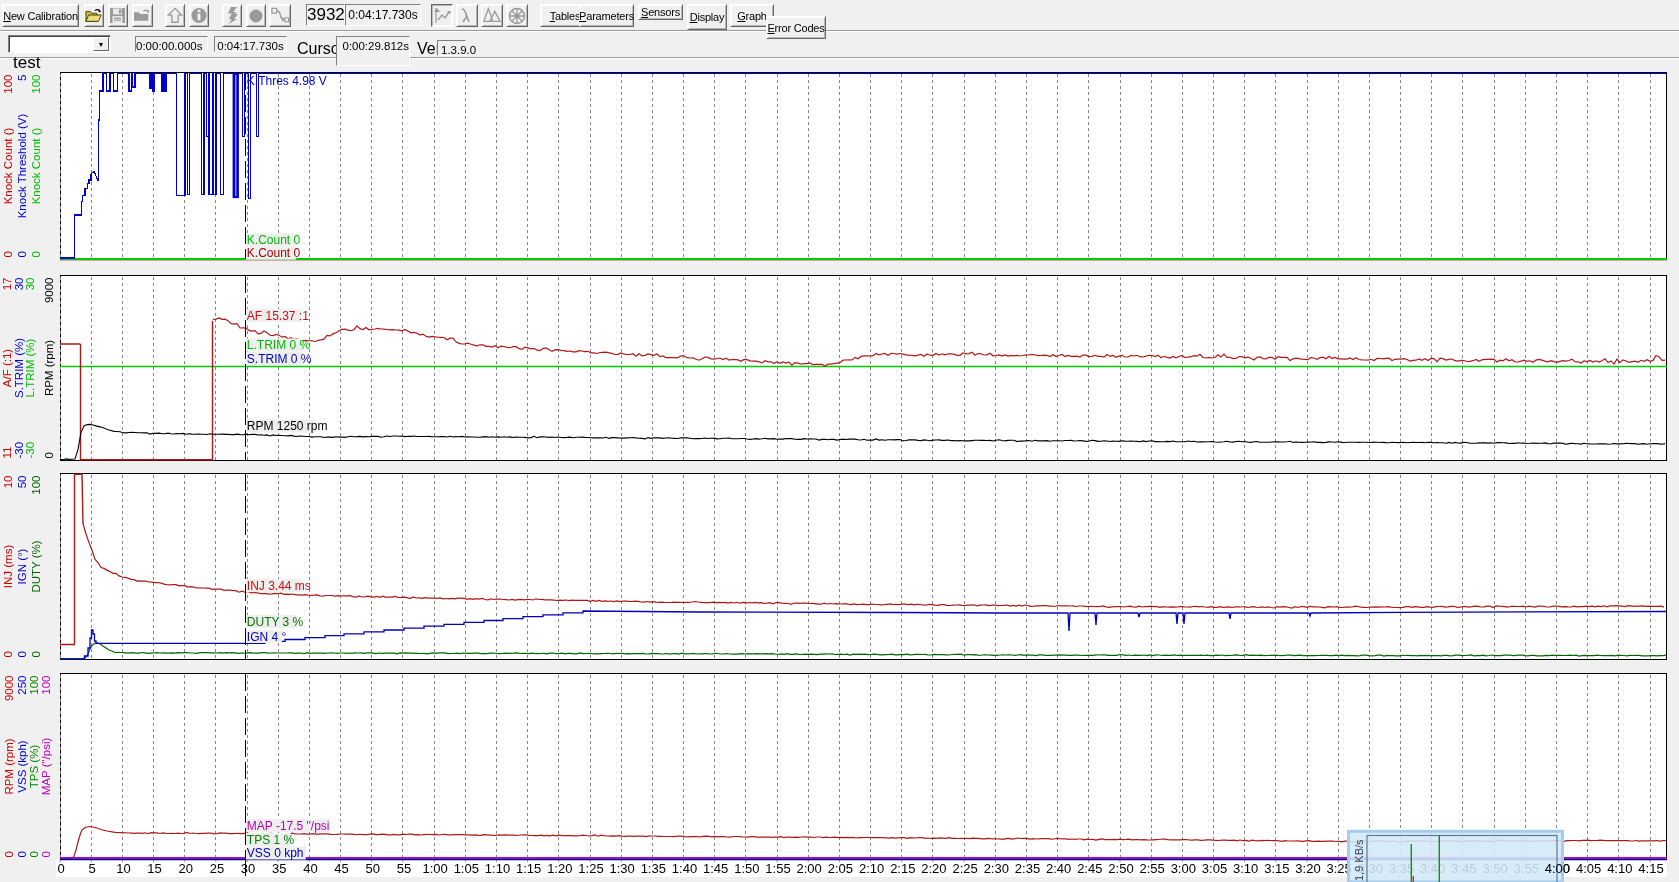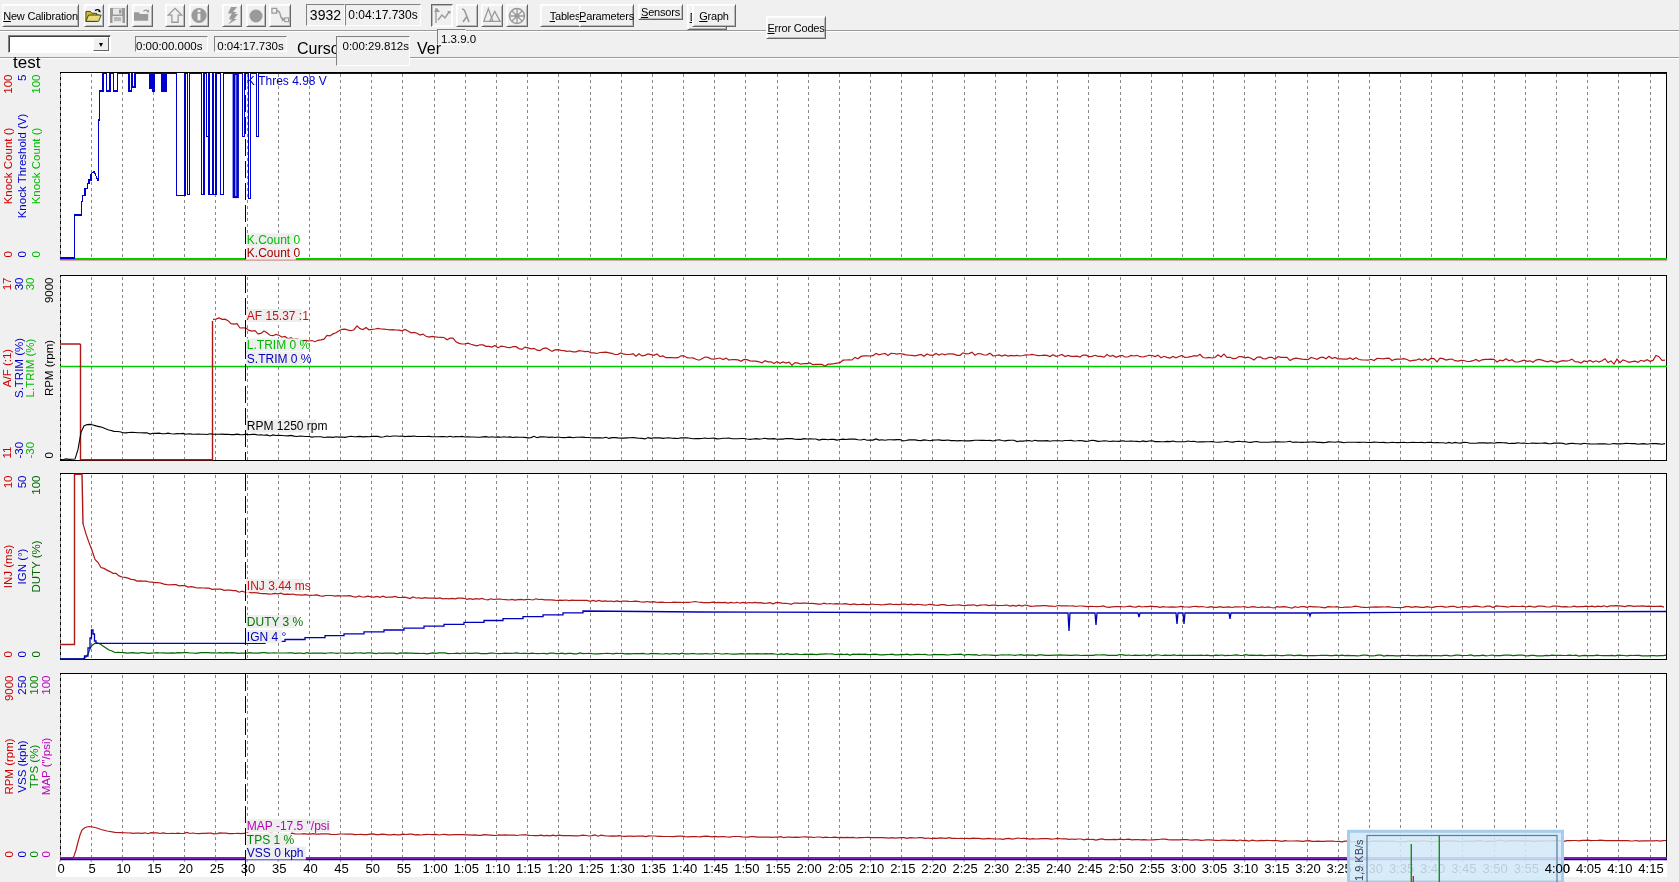--- a/index.html
+++ b/index.html
@@ -243,21 +243,21 @@
       </svg>
     </div>
 <div class="btn" style="left:268.5px;top:4px;width:22px;height:23px">
       <svg width="21" height="19" viewBox="0 0 21 19">
         <rect x="2" y="2" width="5" height="5" fill="#f0f0f0" stroke="#9a9a9a" stroke-width="1.3"></rect>
         <path d="M7 4.5 C13 4.5 9 13 14 13.5" fill="none" stroke="#9a9a9a" stroke-width="1.4"></path>
         <path d="M12.5 11 L16 13.8 L12.5 16 Z" fill="#9a9a9a"></path>
         <rect x="15.5" y="12" width="4" height="4" fill="#f0f0f0" stroke="#9a9a9a" stroke-width="1.2"></rect>
       </svg>
     </div>
-<div class="sunk" style="left:306px;top:4px;width:39px;height:22px;line-height:20px;text-align:right;padding-right:3px;font-size:14px">3932</div>
+<div class="sunk" style="left:306px;top:4px;width:39px;height:22px;line-height:20px;text-align:right;padding-right:3px;font-size:17px">3932</div>
 <div class="sunk" style="left:345px;top:4px;width:76px;height:22px;line-height:20px;text-align:center;font-size:12px">0:04:17.730s</div>
 <div class="btn pressed" style="left:431px;top:4px;width:22px;height:23px">
       <svg width="20" height="19" viewBox="0 0 20 19">
         <path d="M4 17 L4 2" stroke="#9a9a9a" stroke-width="1.3" fill="none"></path>
         <path d="M2 6 L5 2 L8 6 Z" fill="#9a9a9a"></path>
         <path d="M6 14 L10 9 L13 12 L17 6" fill="none" stroke="#9a9a9a" stroke-width="1.4"></path>
         <path d="M15 5 L18.5 5 L18.5 8" fill="#9a9a9a"></path>
       </svg>
     </div>
 <div class="btn" style="left:456px;top:4px;width:22px;height:23px">
@@ -283,28 +283,28 @@
     </div>
 <div class="btn" style="left:579px;top:4px;width:55px;height:23px">
       <span class="bt"><u>P</u>arameters</span>
     </div>
 <div class="btn" style="left:638px;top:4px;width:45px;height:16px">
       <span class="bt"><u>S</u>ensors</span>
     </div>
 <div class="btn" style="left:687px;top:4px;width:40px;height:26px">
       <span class="bt"><u>D</u>isplay</span>
     </div>
-<div class="btn" style="left:692px;top:4px;width:44px;height:23px">
+<div class="btn" style="left:730px;top:4px;width:44px;height:23px">
       <span class="bt"><u>G</u>raph</span>
     </div>
 <div class="btn" style="left:766px;top:16px;width:60px;height:23px">
       <span class="bt"><u>E</u>rror Codes</span>
     </div>
 <div class="combo" style="left:8px;top:35px;width:103px;height:18px">
       <span class="ct">test</span>
       <span class="cbtn">▼</span>
     </div>
 <div class="sunk" style="left:135px;top:36px;width:73px;height:16px;">0:00:00.000s</div>
 <div class="sunk" style="left:214px;top:36px;width:73px;height:16px;text-align:center">0:04:17.730s</div>
 <div class="lbl" style="left:297px;top:40px">Cursor</div>
 <div class="sunk" style="left:336px;top:36px;width:74px;height:30px;text-align:right">0:00:29.812s</div>
 <div class="lbl" style="left:417px;top:40px">Ver</div>
-<div class="sunk" style="left:437px;top:29px;width:29px;height:16px;text-align:left;padding-left:3px">1.3.9.0</div>
+<div class="sunk" style="left:437px;top:40px;width:29px;height:16px;text-align:left;padding-left:3px">1.3.9.0</div>
 </div>
 </body></html>

